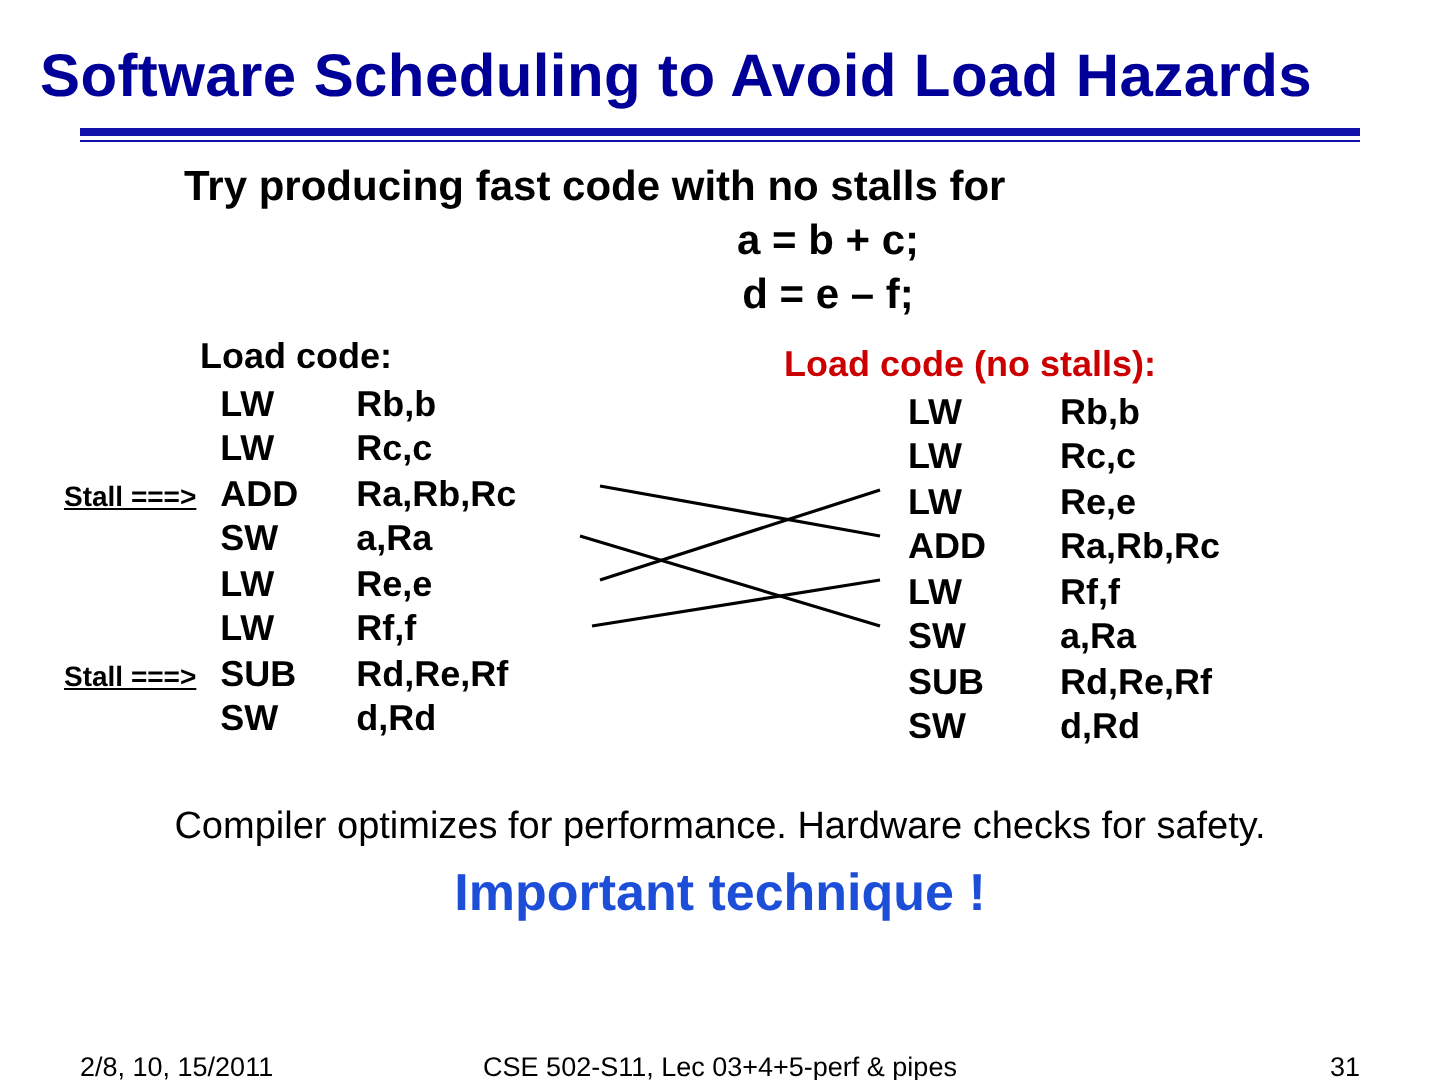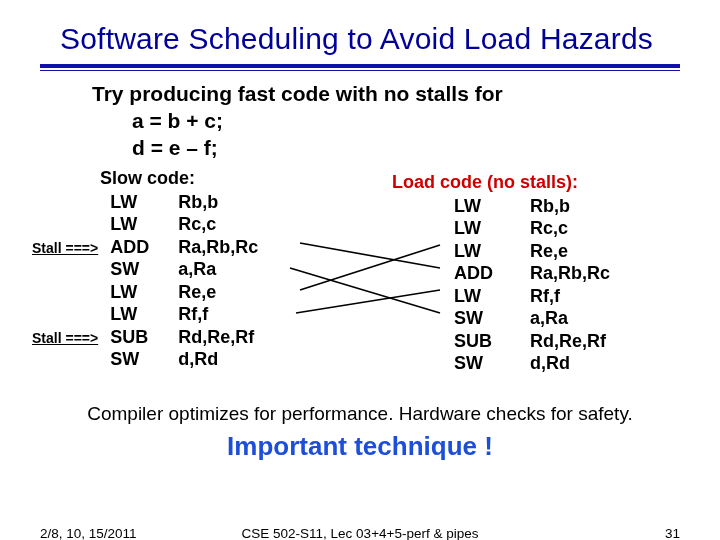--- a/index.html
+++ b/index.html
@@ -13,45 +13,45 @@
     overflow: hidden;
   }
   .slide {
     position: relative;
     width: 720px;
     height: 540px;
     box-sizing: border-box;
   }
   .title {
     font-size: 30px;
-    font-weight: normal;
+    font-weight: bold;
     color: #000099;
     padding: 22px 20px 6px 20px;
     letter-spacing: 0.2px;
-    margin-left: 40px;
   }
   .rule-thick {
     height: 3.5px;
     background: #1111aa;
     margin: 2px 40px 0 40px;
   }
   .rule-thin {
     height: 1.2px;
     background: #1111aa;
     margin: 2.5px 40px 0 40px;
   }
   .intro {
     font-size: 21px;
     font-weight: bold;
     color: #000;
     margin: 10px 40px 0 92px;
     line-height: 1.28;
   }
   .intro .line2, .intro .line3 {
-    margin-left: 40px;
+    margin-left: 56px;
+    text-align: center;
   }
   .columns {
     position: relative;
     height: 230px;
     margin-top: 6px;
   }
   .slow-block {
     position: absolute;
     left: 100px;
     top: 0;
@@ -143,21 +143,21 @@
 
   <div class="intro">
     <div>Try producing fast code with no stalls for</div>
     <div class="line2">a = b + c;</div>
     <div class="line3">d = e – f;</div>
   </div>
 
   <div class="columns">
 
     <div class="slow-block">
-      <div class="slow-head">Slow code:</div>
+      <div class="slow-head">Load code:</div>
       <table class="code">
         <tbody>
             <tr>
               <td class="stall"></td>
               <td class="op">LW</td>
               <td class="args">Rb,b</td>
             </tr>
         <tr>
               <td class="stall"></td>
               <td class="op">LW</td>

